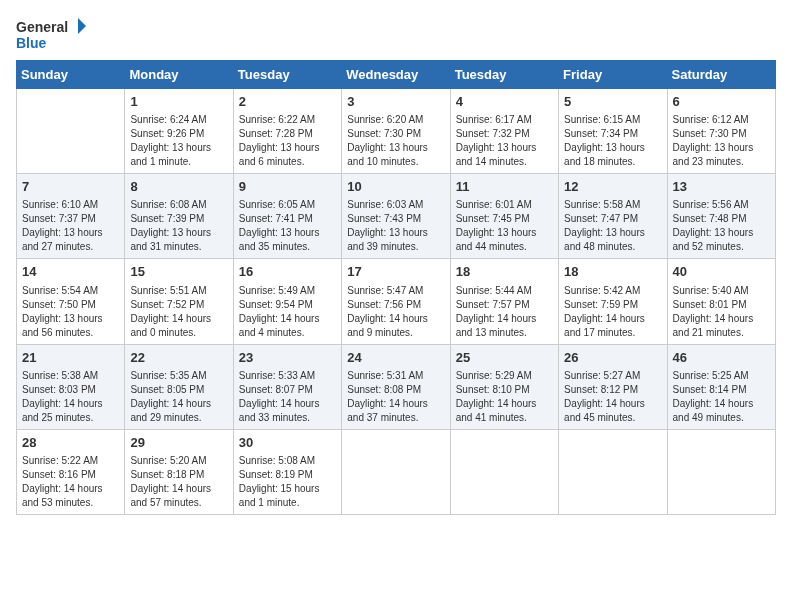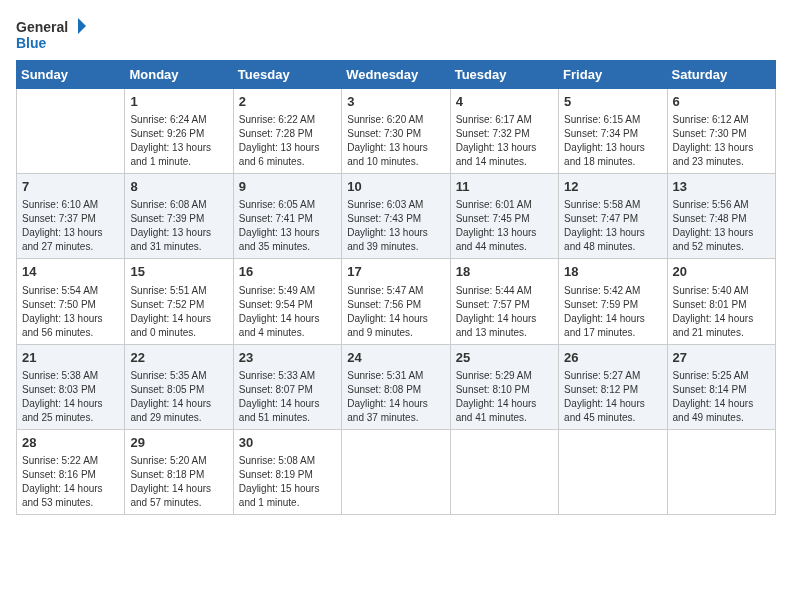--- a/index.html
+++ b/index.html
@@ -243,21 +243,21 @@
           <div class="day-info">and 13 minutes.</div>
         </td>
         <td>
           <span class="day-num">18</span>
           <div class="day-info">Sunrise: 5:42 AM</div>
           <div class="day-info">Sunset: 7:59 PM</div>
           <div class="day-info">Daylight: 14 hours</div>
           <div class="day-info">and 17 minutes.</div>
         </td>
         <td>
-          <span class="day-num">20</span>
+          <span class="day-num">40</span>
           <div class="day-info">Sunrise: 5:40 AM</div>
           <div class="day-info">Sunset: 8:01 PM</div>
           <div class="day-info">Daylight: 14 hours</div>
           <div class="day-info">and 21 minutes.</div>
         </td>
       </tr>
       <tr>
         <td>
           <span class="day-num">21</span>
           <div class="day-info">Sunrise: 5:38 AM</div>
@@ -270,21 +270,21 @@
           <div class="day-info">Sunrise: 5:35 AM</div>
           <div class="day-info">Sunset: 8:05 PM</div>
           <div class="day-info">Daylight: 14 hours</div>
           <div class="day-info">and 29 minutes.</div>
         </td>
         <td>
           <span class="day-num">23</span>
           <div class="day-info">Sunrise: 5:33 AM</div>
           <div class="day-info">Sunset: 8:07 PM</div>
           <div class="day-info">Daylight: 14 hours</div>
-          <div class="day-info">and 51 minutes.</div>
+          <div class="day-info">and 33 minutes.</div>
         </td>
         <td>
           <span class="day-num">24</span>
           <div class="day-info">Sunrise: 5:31 AM</div>
           <div class="day-info">Sunset: 8:08 PM</div>
           <div class="day-info">Daylight: 14 hours</div>
           <div class="day-info">and 37 minutes.</div>
         </td>
         <td>
           <span class="day-num">25</span>
@@ -294,21 +294,21 @@
           <div class="day-info">and 41 minutes.</div>
         </td>
         <td>
           <span class="day-num">26</span>
           <div class="day-info">Sunrise: 5:27 AM</div>
           <div class="day-info">Sunset: 8:12 PM</div>
           <div class="day-info">Daylight: 14 hours</div>
           <div class="day-info">and 45 minutes.</div>
         </td>
         <td>
-          <span class="day-num">27</span>
+          <span class="day-num">46</span>
           <div class="day-info">Sunrise: 5:25 AM</div>
           <div class="day-info">Sunset: 8:14 PM</div>
           <div class="day-info">Daylight: 14 hours</div>
           <div class="day-info">and 49 minutes.</div>
         </td>
       </tr>
       <tr>
         <td>
           <span class="day-num">28</span>
           <div class="day-info">Sunrise: 5:22 AM</div>

